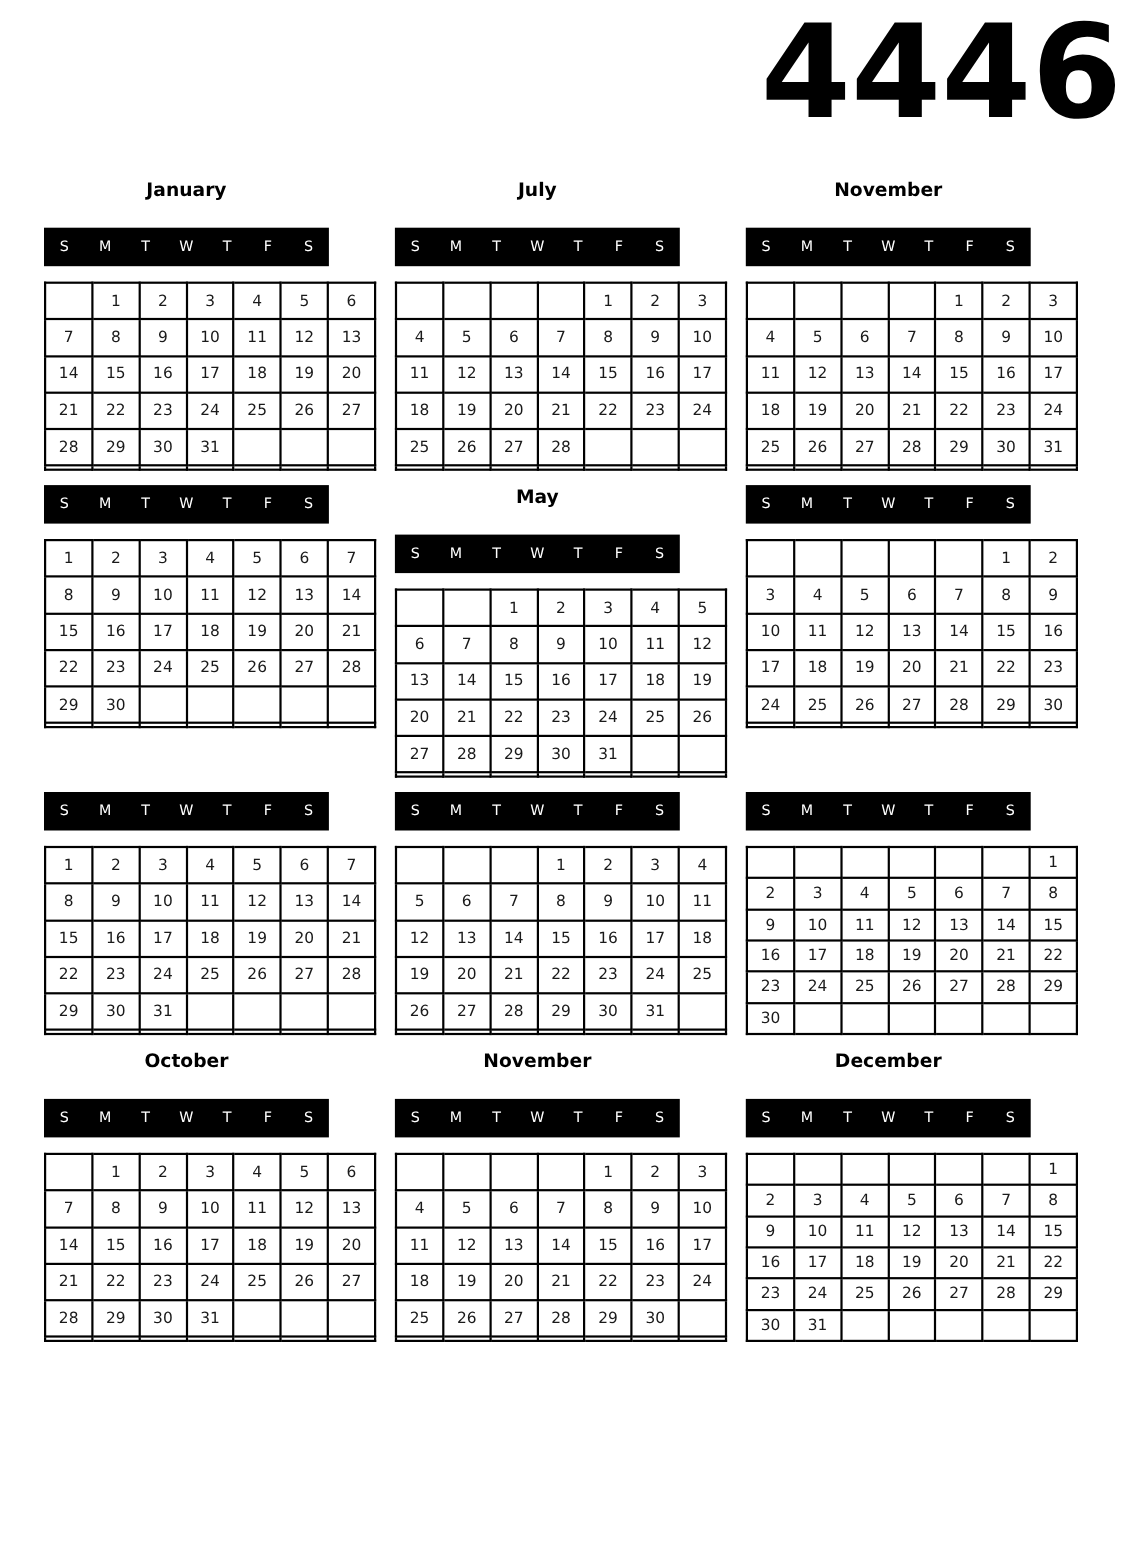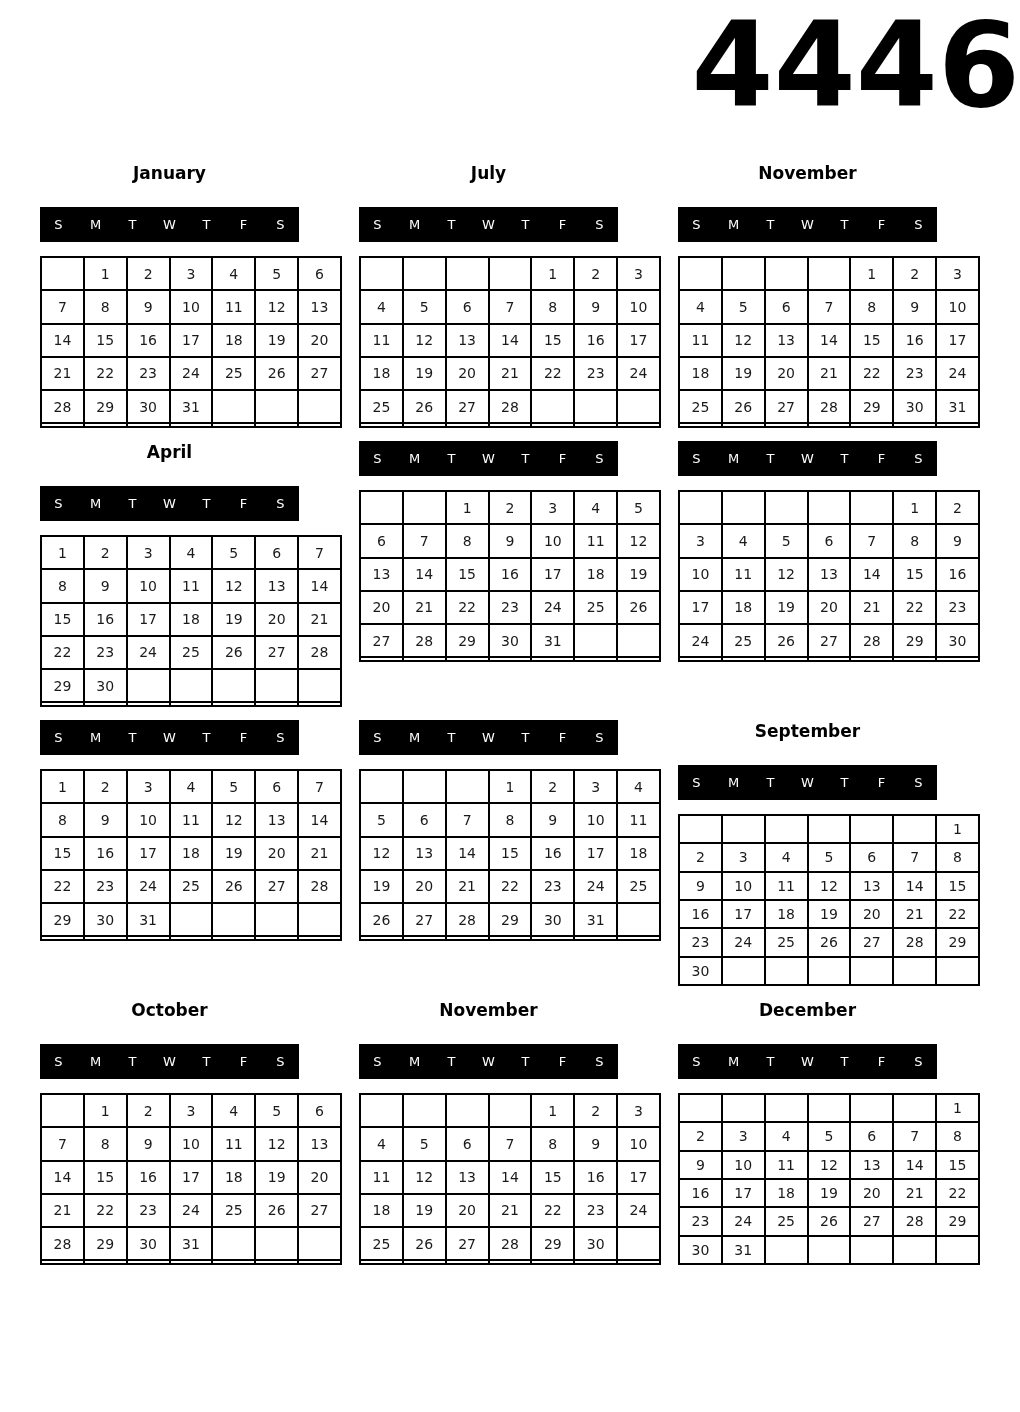--- a/index.html
+++ b/index.html
@@ -252,91 +252,91 @@
               <td></td>
               <td></td>
               <td></td>
               <td></td>
             </tr>
           </tbody>
         </table>
   </div>
 
   <div class="month">
-    <div class="month-name">April</div>
-    <div class="dow">
-          <span>S</span>
-          <span>M</span>
-          <span>T</span>
-          <span>W</span>
-          <span>T</span>
-          <span>F</span>
-          <span>S</span>
-        </div>
-    <table class="grid">
-          <tbody>
-            <tr>
-              <td>1</td>
-              <td>2</td>
-              <td>3</td>
-              <td>4</td>
-              <td>5</td>
-              <td>6</td>
-              <td>7</td>
-            </tr>
-            <tr>
-              <td>8</td>
-              <td>9</td>
-              <td>10</td>
-              <td>11</td>
-              <td>12</td>
-              <td>13</td>
-              <td>14</td>
-            </tr>
-            <tr>
-              <td>15</td>
-              <td>16</td>
-              <td>17</td>
-              <td>18</td>
-              <td>19</td>
-              <td>20</td>
-              <td>21</td>
-            </tr>
-            <tr>
-              <td>22</td>
-              <td>23</td>
-              <td>24</td>
-              <td>25</td>
-              <td>26</td>
-              <td>27</td>
-              <td>28</td>
-            </tr>
-            <tr>
-              <td>29</td>
-              <td>30</td>
-              <td></td>
-              <td></td>
-              <td></td>
-              <td></td>
-              <td></td>
-            </tr>
-            <tr>
-              <td></td>
-              <td></td>
-              <td></td>
-              <td></td>
-              <td></td>
-              <td></td>
-              <td></td>
-            </tr>
-          </tbody>
-        </table>
-  </div>
-
-  <div class="month">
+    <div class="dow">
+          <span>S</span>
+          <span>M</span>
+          <span>T</span>
+          <span>W</span>
+          <span>T</span>
+          <span>F</span>
+          <span>S</span>
+        </div>
+    <table class="grid">
+          <tbody>
+            <tr>
+              <td>1</td>
+              <td>2</td>
+              <td>3</td>
+              <td>4</td>
+              <td>5</td>
+              <td>6</td>
+              <td>7</td>
+            </tr>
+            <tr>
+              <td>8</td>
+              <td>9</td>
+              <td>10</td>
+              <td>11</td>
+              <td>12</td>
+              <td>13</td>
+              <td>14</td>
+            </tr>
+            <tr>
+              <td>15</td>
+              <td>16</td>
+              <td>17</td>
+              <td>18</td>
+              <td>19</td>
+              <td>20</td>
+              <td>21</td>
+            </tr>
+            <tr>
+              <td>22</td>
+              <td>23</td>
+              <td>24</td>
+              <td>25</td>
+              <td>26</td>
+              <td>27</td>
+              <td>28</td>
+            </tr>
+            <tr>
+              <td>29</td>
+              <td>30</td>
+              <td></td>
+              <td></td>
+              <td></td>
+              <td></td>
+              <td></td>
+            </tr>
+            <tr>
+              <td></td>
+              <td></td>
+              <td></td>
+              <td></td>
+              <td></td>
+              <td></td>
+              <td></td>
+            </tr>
+          </tbody>
+        </table>
+  </div>
+
+  <div class="month">
+    <div class="month-name">May</div>
     <div class="dow">
           <span>S</span>
           <span>M</span>
           <span>T</span>
           <span>W</span>
           <span>T</span>
           <span>F</span>
           <span>S</span>
         </div>
     <table class="grid">
@@ -603,21 +603,20 @@
               <td></td>
               <td></td>
               <td></td>
               <td></td>
             </tr>
           </tbody>
         </table>
   </div>
 
   <div class="month">
-    <div class="month-name">September</div>
     <div class="dow">
           <span>S</span>
           <span>M</span>
           <span>T</span>
           <span>W</span>
           <span>T</span>
           <span>F</span>
           <span>S</span>
         </div>
     <table class="grid">

